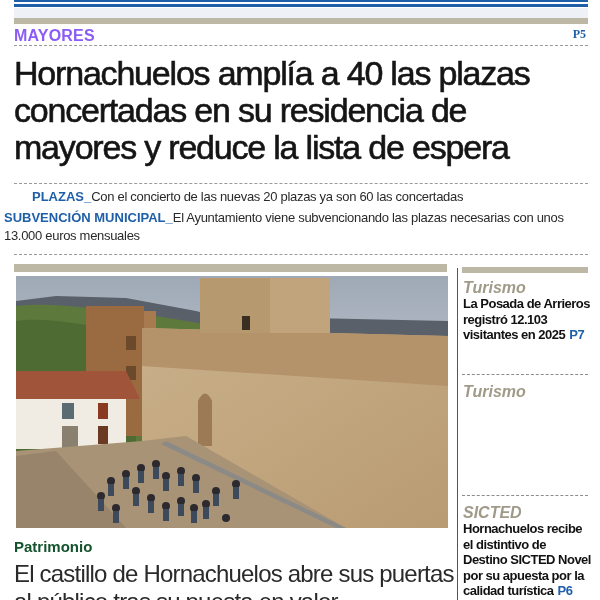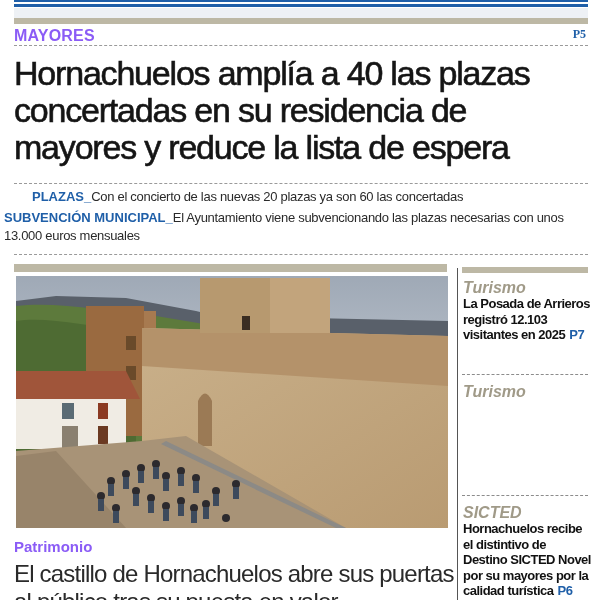--- a/index.html
+++ b/index.html
@@ -17,21 +17,21 @@
 
   .headline { position: absolute; left: 14px; top: 55px; width: 580px; font-family: "Liberation Sans", sans-serif; font-size: 34px; line-height: 37px; letter-spacing: -1.2px; font-weight: normal; color: #151515; -webkit-text-stroke: 0.6px #151515; }
 
   .subhead { position: absolute; left: 4px; font-size: 13px; line-height: 18px; color: #2a2a2a; letter-spacing: -0.3px; width: 572px; }
   .subhead .lbl { font-weight: bold; color: #1f5fa8; letter-spacing: 0; }
 
   .main-tan { position: absolute; left: 14px; top: 264px; width: 433px; height: 8px; background: #bdb8a5; }
   .photo { position: absolute; left: 16px; top: 276px; width: 432px; height: 252px; overflow: hidden; background: #b9a37f; }
   .side-rule { position: absolute; left: 457px; top: 268px; width: 1px; height: 332px; background: #555; }
 
-  .cat-label { position: absolute; left: 14px; top: 538px; font-weight: bold; font-size: 15px; color: #8b5cf6; }
+  .cat-label { position: absolute; left: 14px; top: 538px; font-weight: bold; font-size: 15px; color: #14532d; }
   .story-title { position: absolute; left: 14px; top: 560px; width: 440px; font-size: 24px; line-height: 28px; letter-spacing: -0.8px; color: #2a2a2a; }
 
   .side-tan { position: absolute; left: 462px; top: 267px; width: 126px; height: 6px; background: #bdb8a5; }
   .side-item { position: absolute; left: 463px; width: 130px; }
   .side-kicker { font-weight: bold; font-size: 16px; color: #a09a88; line-height: 14px; margin-bottom: 1px; font-style: italic; }
   .side-title { font-weight: bold; font-size: 13px; line-height: 15.5px; letter-spacing: -0.5px; color: #111; }
   .side-title .pref { color: #1f5fa8; margin-left: 4px; }
   .side-dash { position: absolute; left: 462px; width: 126px; border-top: 1px dashed #8c8c8c; }
 </style>
 </head>
@@ -151,14 +151,14 @@
 </div>
 <div class="side-dash" style="top:374px"></div>
 
 <div class="side-item" style="top:385px">
   <div class="side-kicker">Turismo</div>
 </div>
 <div class="side-dash" style="top:495px"></div>
 
 <div class="side-item" style="top:506px">
   <div class="side-kicker">SICTED</div>
-  <div class="side-title"><span>Hornachuelos recibe el distintivo de Destino SICTED Novel por su mayores por la calidad turística</span><span class="pref">P6</span></div>
+  <div class="side-title"><span>Hornachuelos recibe el distintivo de Destino SICTED Novel por su apuesta por la calidad turística</span><span class="pref">P6</span></div>
 </div>
 
 </body></html>

